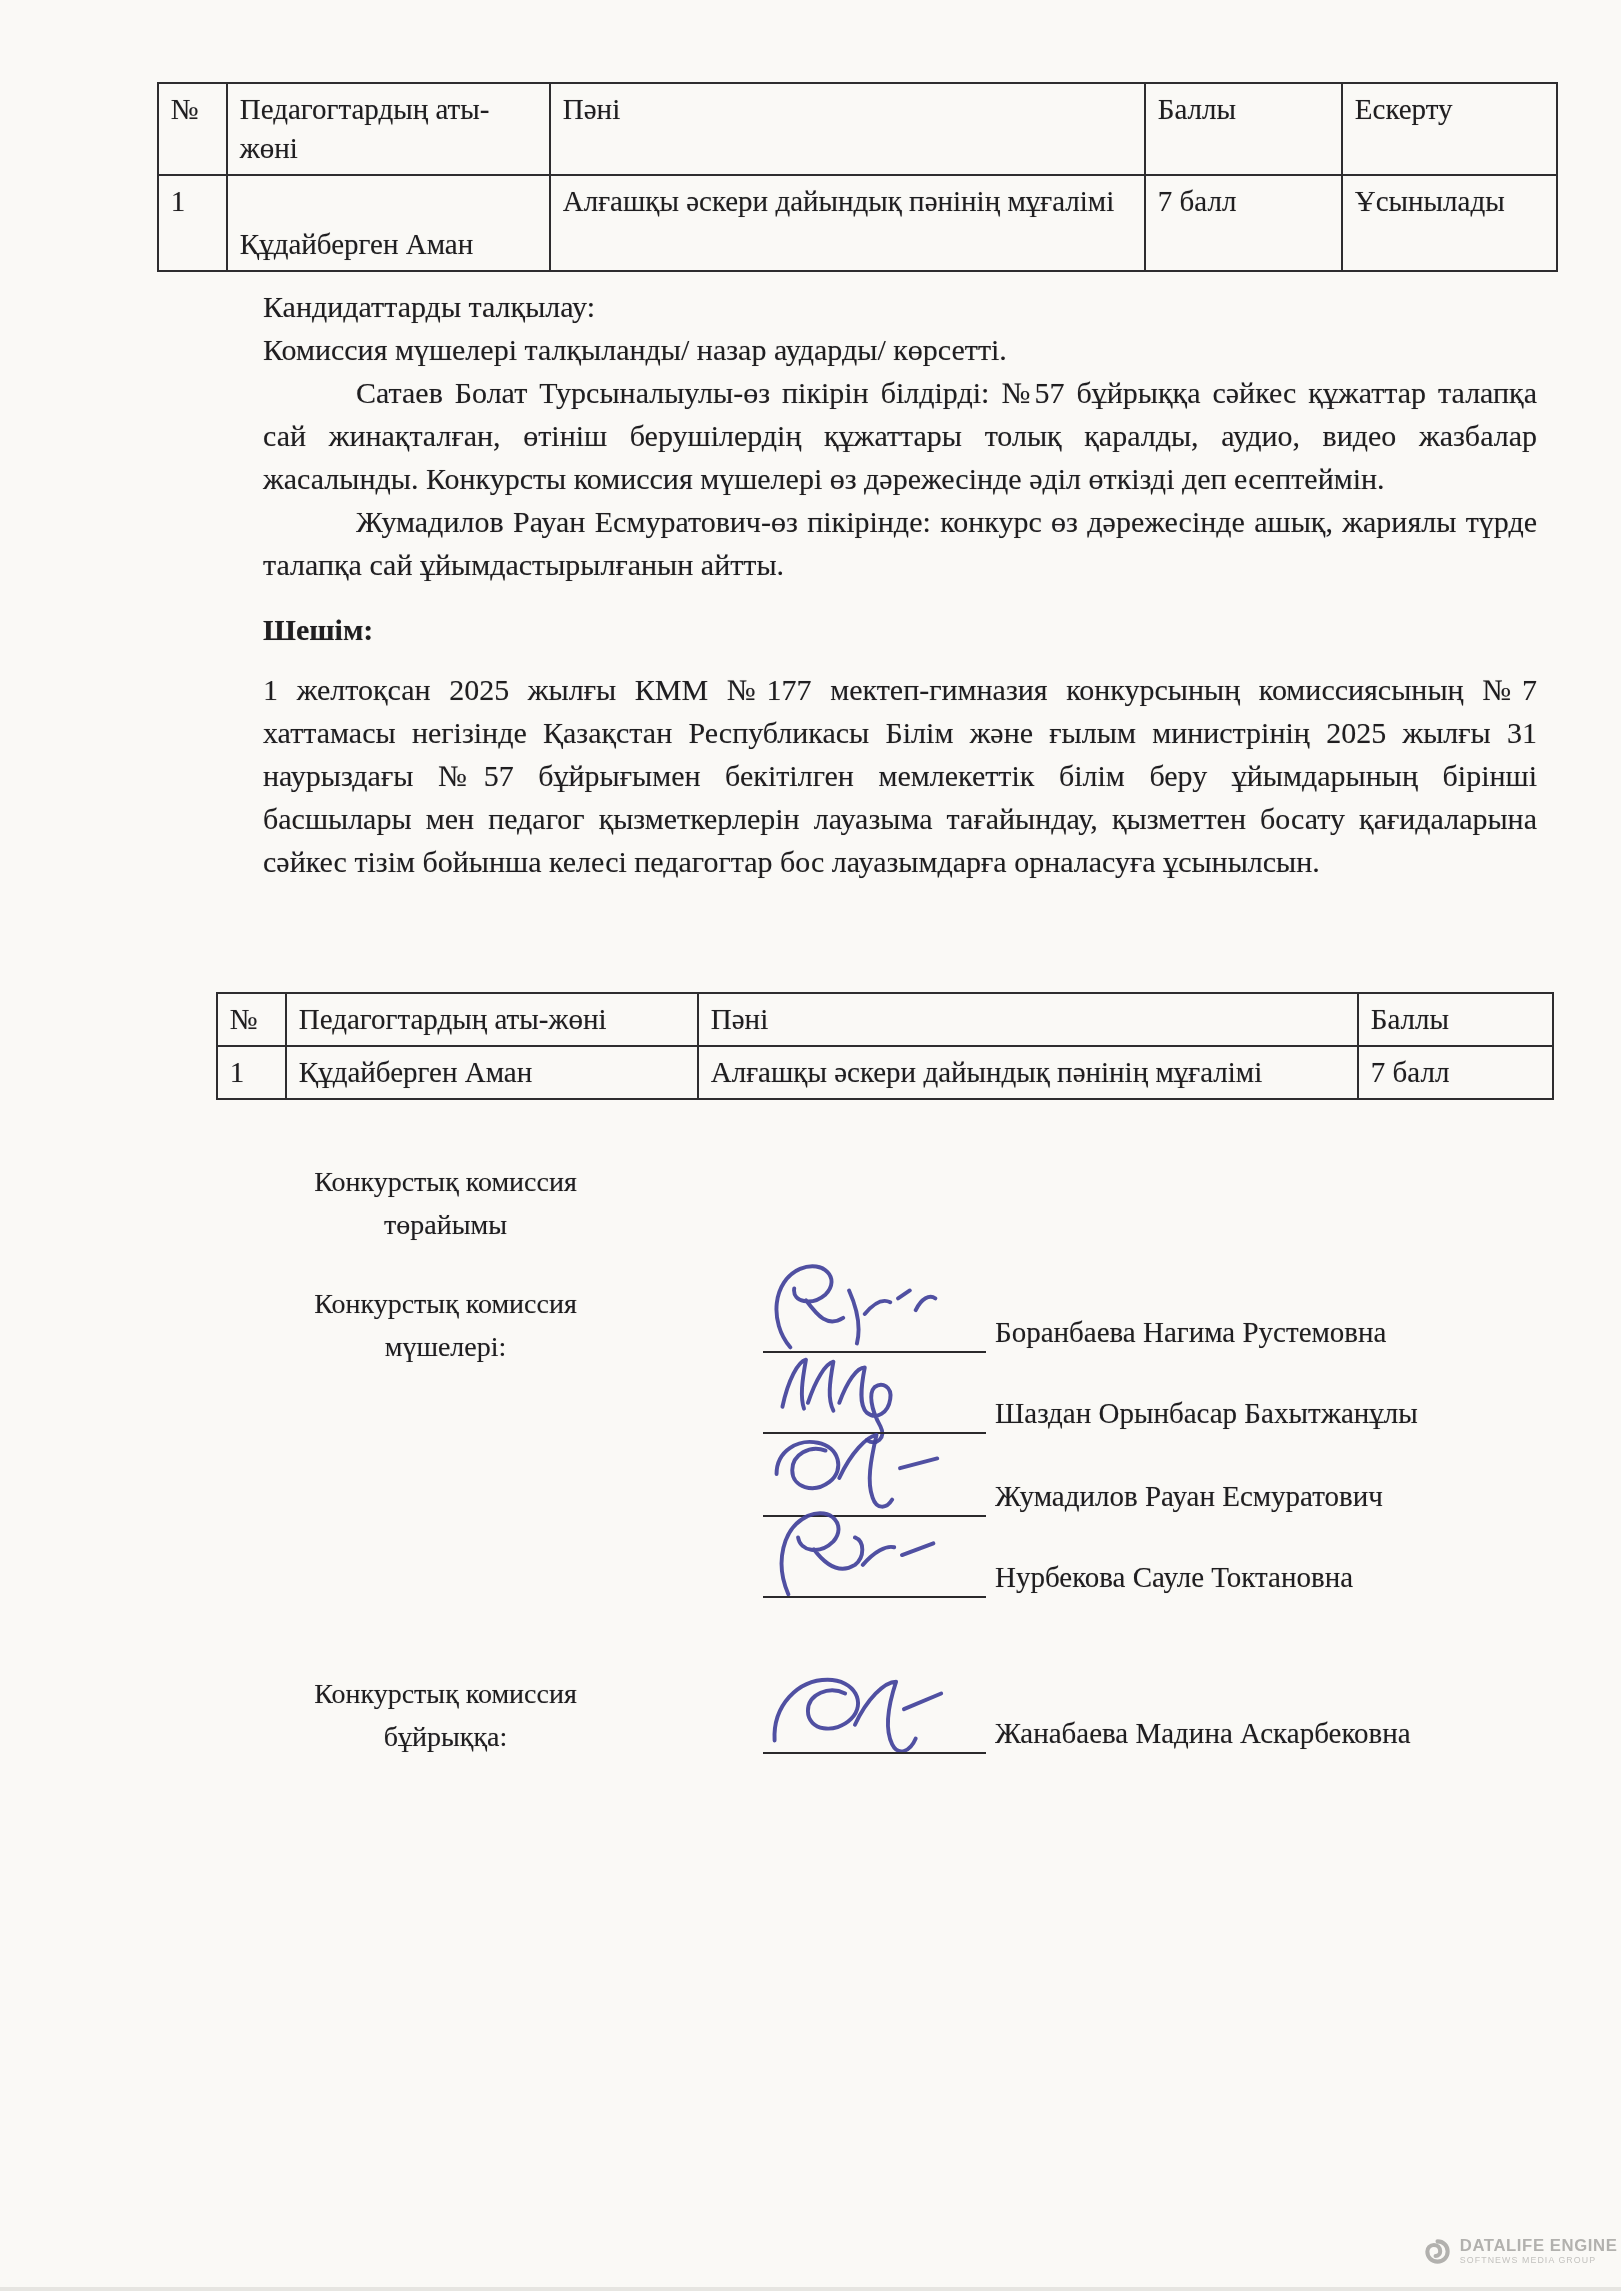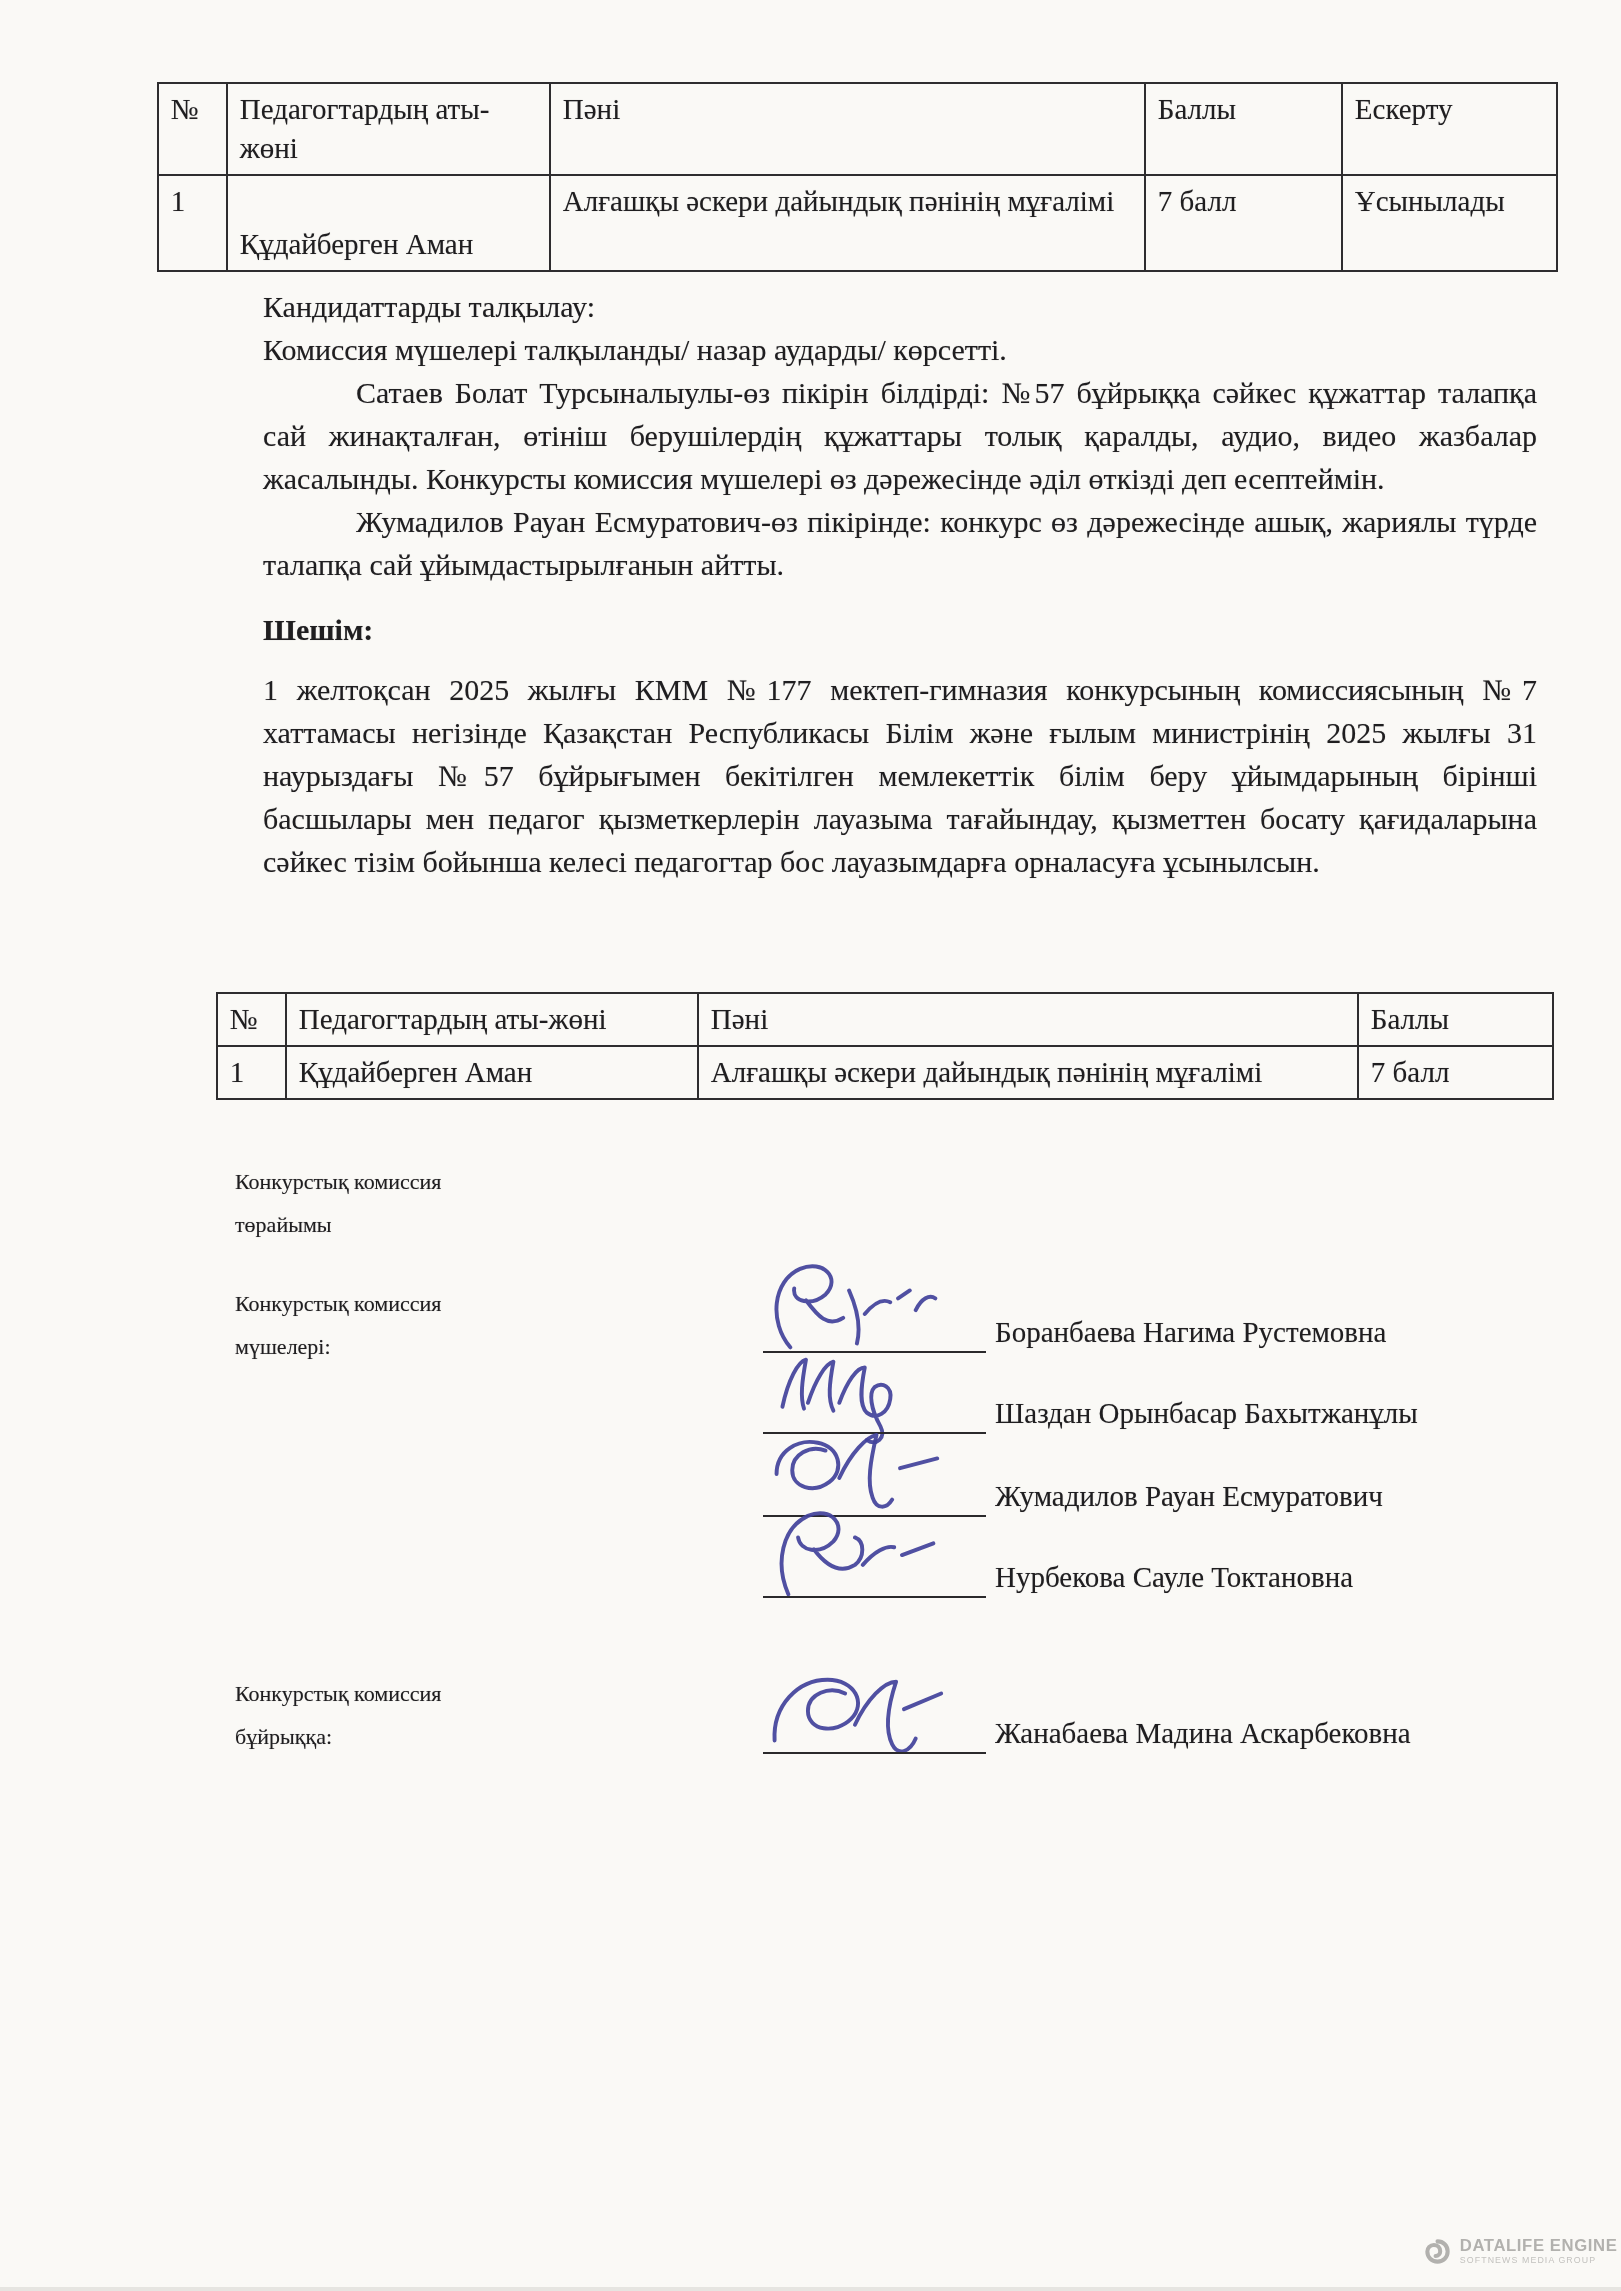--- a/index.html
+++ b/index.html
@@ -34,21 +34,21 @@
   .text-flow {
     position:absolute; left:235px; top:285px; width:1274px;
     font-size:30px; line-height:43px;margin-left:28px;
   }
   .text-flow p { margin:0; }
   .para-justified { text-align:justify; text-indent:93px; }
   .decision-heading { font-weight:bold; margin-top:21.6px !important; }
   .decision-paragraph { text-align:justify; margin-top:17.6px !important; }
 
   
-  .sig-label { position:absolute; left:235px; width:421px; font-size:22px; line-height:43px; }
+  .sig-label { position:absolute; left:235px; width:421px; font-size:28px; line-height:43px;text-align:center; }
   .sig-label-chair { top:1160px; }
   .sig-label-members { top:1282px; }
   .sig-label-secretary { top:1672px; }
 
   .sig-unit { position:absolute; left:755px; width:765px; height:123px; }
   .sig-unit .sig-underline {
     position:absolute; left:7.8px; top:92px; width:223px; height:2px; background:#2b2a2c;
   }
   .sig-unit .squiggle {
     position:absolute; left:0; top:-5.9px; width:245px; height:122px;

